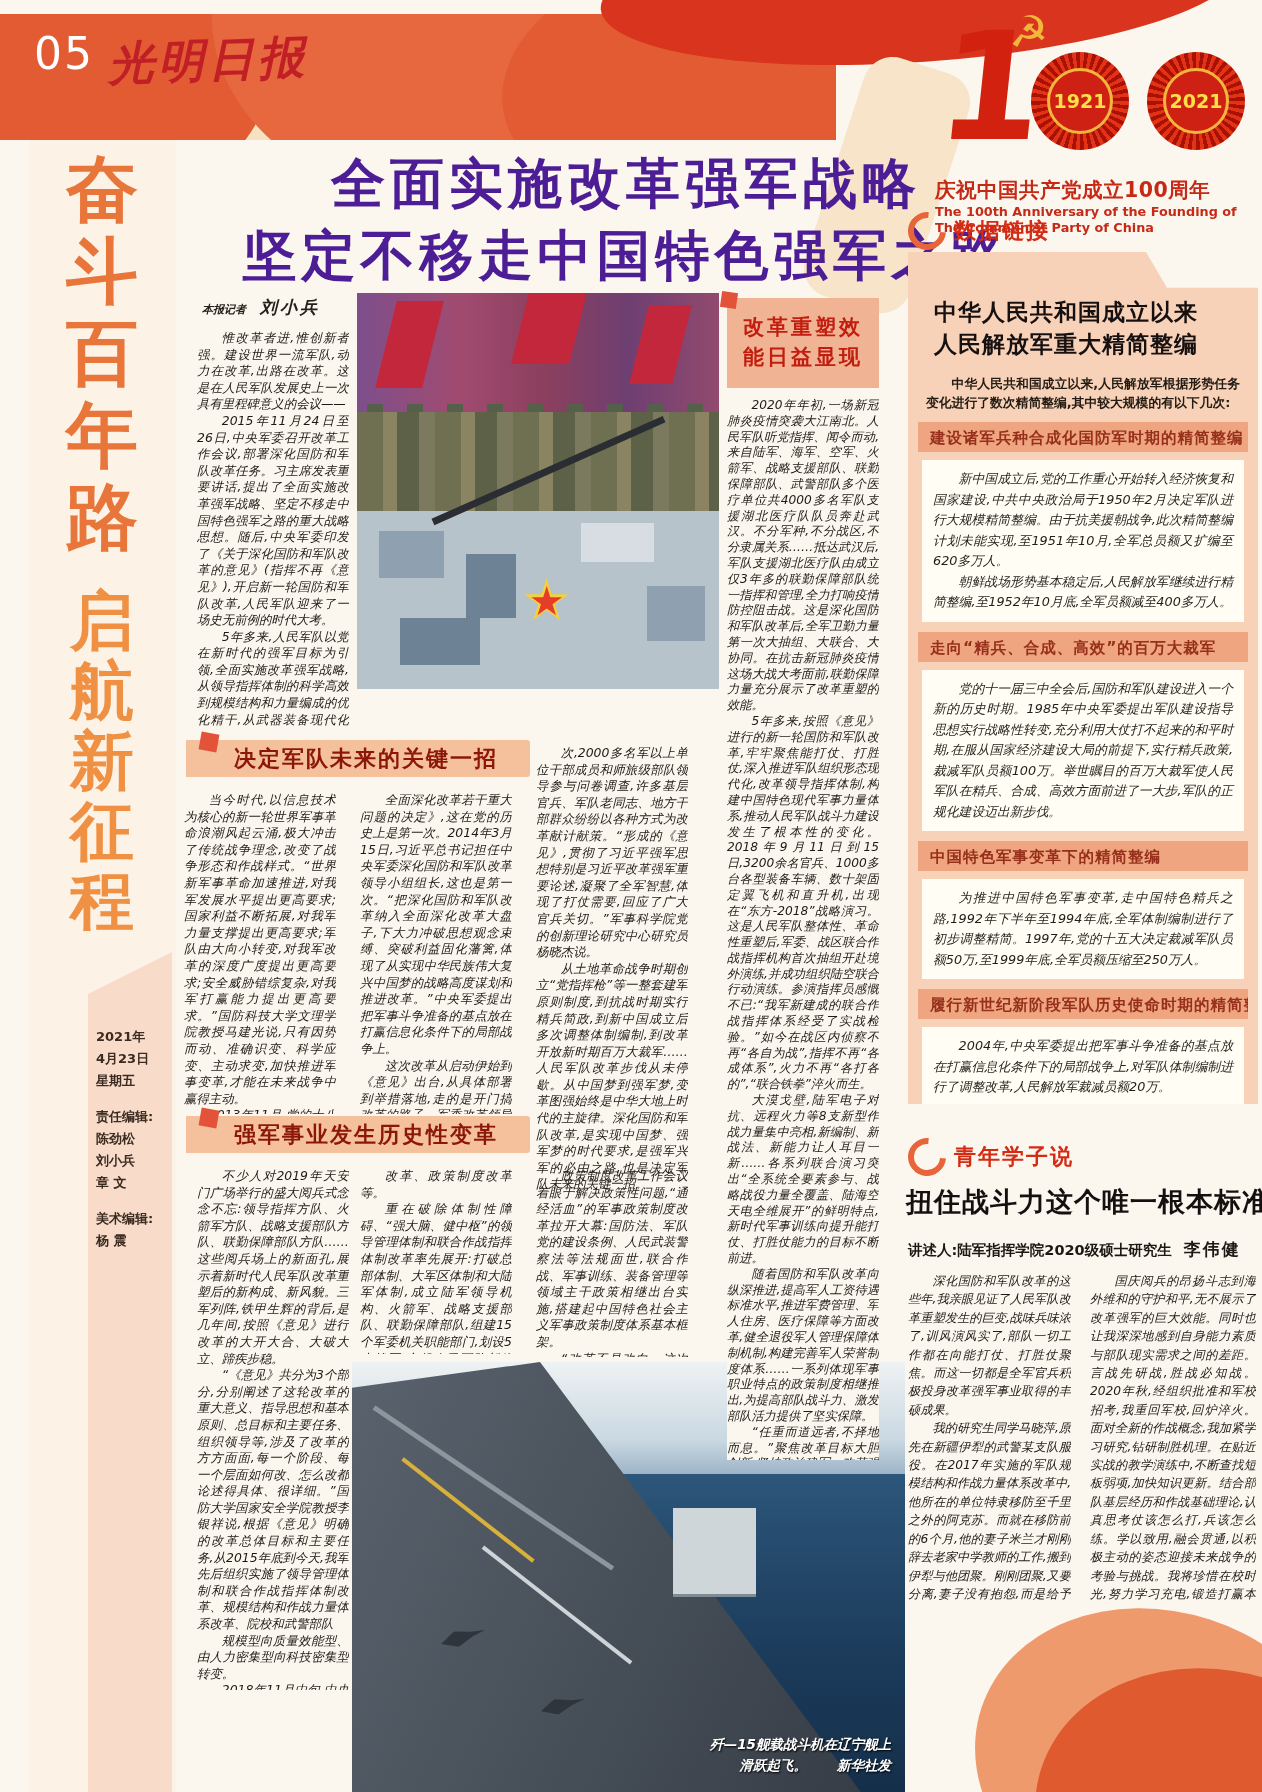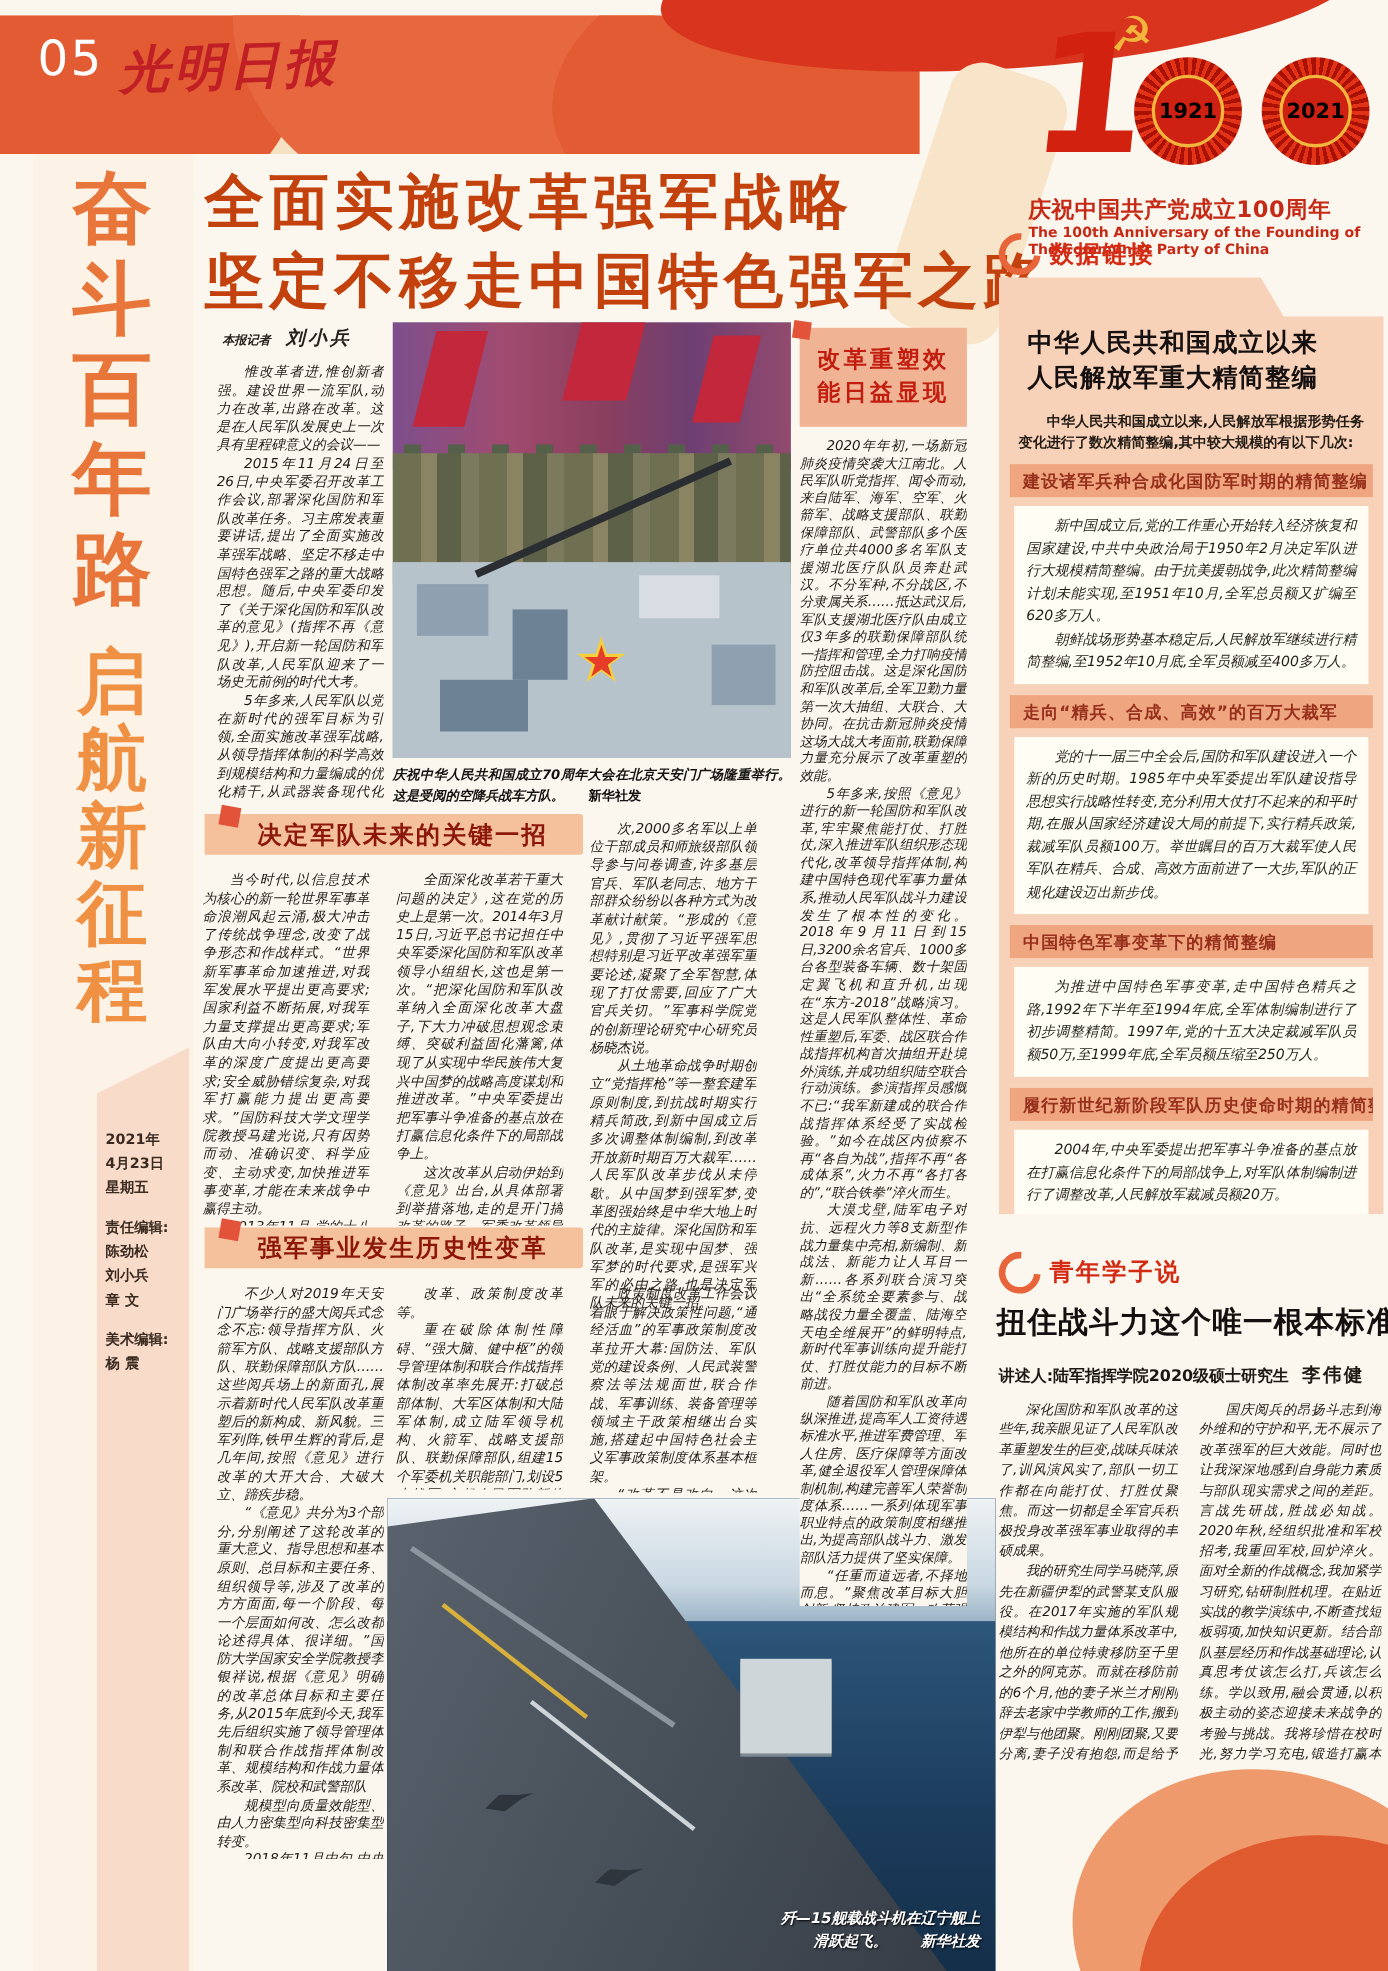--- a/index.html
+++ b/index.html
@@ -23,33 +23,33 @@
   .pagenum{position:absolute;left:34px;top:28px;font-size:44px;color:#ffffff;font-weight:400;letter-spacing:2px;}
   .brand{position:absolute;left:108px;top:30px;font-size:46px;font-weight:bold;font-style:italic;color:#c01f25;transform:rotate(-2deg);letter-spacing:4px;}
   
   .anniv{position:absolute;left:935px;top:16px;width:327px;}
   .logo100{position:relative;height:152px;}
   .one{position:absolute;left:4px;top:-16px;font-size:150px;font-weight:900;color:#d2220f;transform:skewX(-6deg);}
   .sunc{position:absolute;width:98px;height:98px;border-radius:50%;
         background:repeating-conic-gradient(#e23317 0deg 5deg,#a91104 5deg 10deg);
         display:flex;align-items:center;justify-content:center;}
   .sunc span{width:60px;height:60px;border-radius:50%;background:#cf2014;border:3px solid #f2b63c;
-             color:#000000;font-weight:900;font-size:19px;display:flex;align-items:center;justify-content:center;}
+             color:#fde047;font-weight:900;font-size:19px;display:flex;align-items:center;justify-content:center;}
   .c1921{left:96px;top:36px;} .c2021{left:212px;top:36px;}
   .sickle{position:absolute;left:74px;top:-10px;font-size:44px;color:#f2b63c;}
   .anniv-cn{margin-top:8px;font-size:20.5px;font-weight:900;color:#c62a17;letter-spacing:.5px;}
   .anniv-en{font-size:12.8px;font-weight:bold;color:#c62a17;line-height:16px;}
   
   .vert{position:absolute;left:56px;width:92px;text-align:center;font-weight:900;line-height:82px;font-size:72px;color:#e8763a;}
   .vert.g1{top:148px;} .vert.g2{top:586px;font-size:64px;line-height:70px;color:#ef9043;}
   
   .date-txt{position:absolute;left:96px;top:1026px;width:72px;font-size:13px;font-weight:bold;color:#3a2a20;line-height:22px;}
   .date-txt .gap{height:14px;}
   
-  .headline{position:absolute;left:186px;top:148px;width:880px;color:#c2410c;font-weight:900;}
+  .headline{position:absolute;left:186px;top:148px;width:880px;color:#4c1d95;font-weight:900;text-align:center;}
   .headline div{font-size:54px;letter-spacing:5px;line-height:72px;white-space:nowrap;}
   .byline{position:absolute;left:202px;top:296px;font-style:italic;color:#24201c;}
   .byline .lbl{font-size:11px;font-weight:bold;}
   .byline .name{font-size:17px;font-weight:900;margin-left:14px;letter-spacing:3px;}
   
   .col{position:absolute;overflow:hidden;font-style:italic;font-size:12.4px;line-height:16.6px;color:#1d1a16;}
   .col p{margin:0;text-indent:2em;text-align:justify;}
   
   .sec-banner{position:absolute;height:37px;background:#f4c19c;border-radius:0 3px 3px 0;}
   .sec-banner .diamond{position:absolute;left:14px;top:-7px;width:18px;height:18px;background:#e2533a;transform:rotate(10deg);}
@@ -201,23 +201,20 @@
     <div class="ph1-vehicle"></div>
     <div class="camo" style="left:6%;top:60%;width:18%;height:12%;background:#8fa0b0;"></div>
     <div class="camo" style="left:30%;top:66%;width:14%;height:16%;background:#6e8296;"></div>
     <div class="camo" style="left:62%;top:58%;width:20%;height:10%;background:#d7dde2;"></div>
     <div class="camo" style="left:80%;top:74%;width:16%;height:14%;background:#8fa0b0;"></div>
     <div class="camo" style="left:12%;top:82%;width:22%;height:12%;background:#6e8296;"></div>
     <div class="ph1-barrel"></div>
     <div class="star"></div>
     <div class="star-in"></div>
   </div>
-  <div class="caption" style="left:357px;top:695px;width:362px;">
-    <span>庆祝中华人民共和国成立70周年大会在北京天安门广场隆重举行。这是受阅的空降兵战车方队。</span><span class="credit">新华社发</span>
-  </div>
 
   <div class="sec3-box">
     <div class="diamond"></div>
     <div class="t">
         <div>改革重塑效</div>
         <div>能日益显现</div>
       </div>
   </div>
   <div class="col" style="left:727px;top:398px;width:152px;height:1062px;font-size:12.2px;line-height:15.8px;background:#fbf7ee;z-index:3;">
       <p>2020年年初,一场新冠肺炎疫情突袭大江南北。人民军队听党指挥、闻令而动,来自陆军、海军、空军、火箭军、战略支援部队、联勤保障部队、武警部队多个医疗单位共4000多名军队支援湖北医疗队队员奔赴武汉。不分军种,不分战区,不分隶属关系……抵达武汉后,军队支援湖北医疗队由成立仅3年多的联勤保障部队统一指挥和管理,全力打响疫情防控阻击战。这是深化国防和军队改革后,全军卫勤力量第一次大抽组、大联合、大协同。在抗击新冠肺炎疫情这场大战大考面前,联勤保障力量充分展示了改革重塑的效能。</p>

